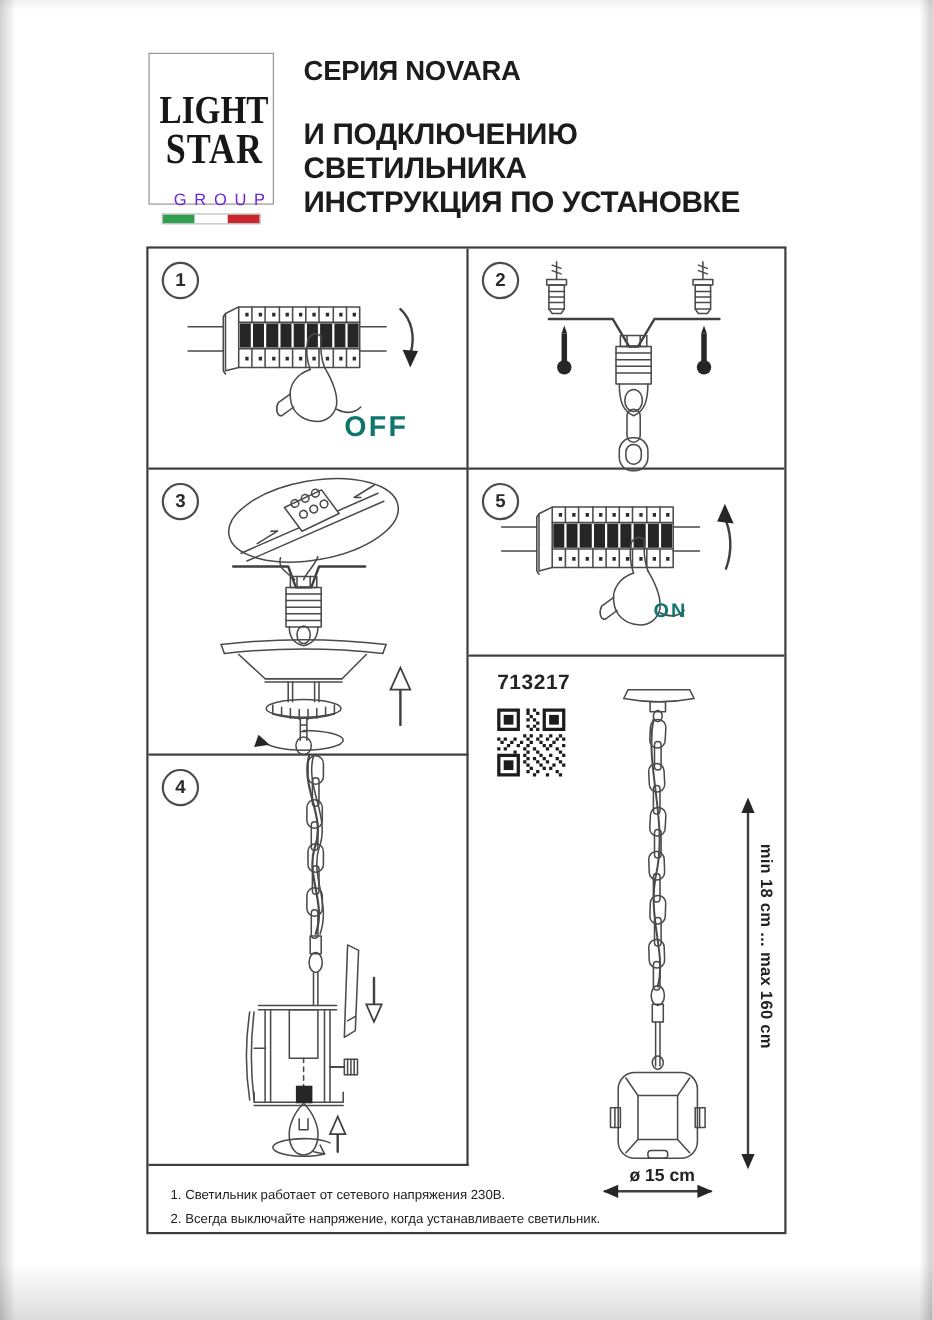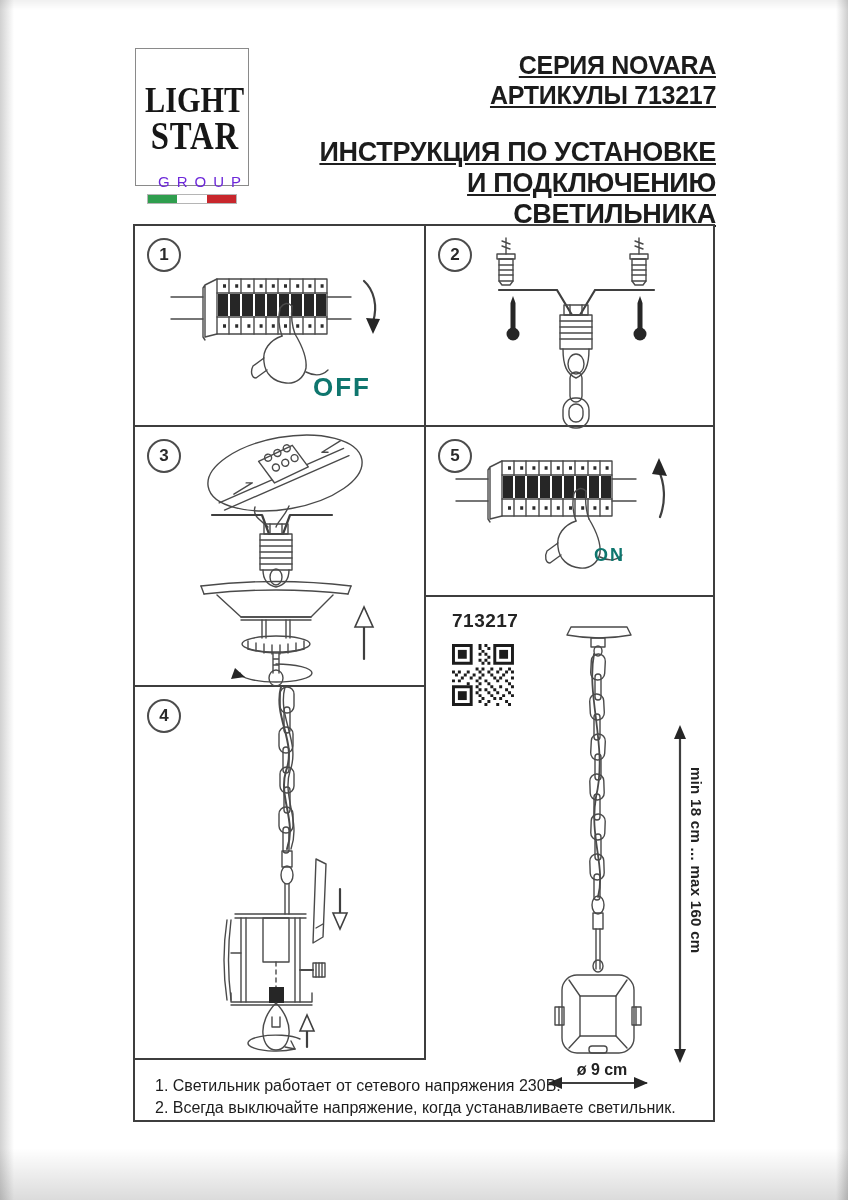--- a/index.html
+++ b/index.html
@@ -22,21 +22,21 @@
     transform:scaleX(.84);transform-origin:center;}
   .logo-light{font-size:36px;line-height:34px;margin-top:34px;letter-spacing:0px;}
   .logo-star{font-size:39px;line-height:37px;letter-spacing:1px;}
   .logo-group{display:block;font-size:15px;line-height:16px;letter-spacing:7px;
     margin-top:20px;margin-left:6px;color:#6d28d9;font-weight:400;}
   .logo-flag{display:flex;width:88px;height:8px;margin:5px auto 0 auto;
     outline:1px solid #b5b5b5;}
   .logo-flag span{flex:1;height:100%;}
 
   
-  .title-block{position:absolute;top:50px;right:132px;width:440px;text-align:right;text-decoration:underline;}
+  .title-block{position:absolute;top:50px;right:132px;width:440px;}
   .title-line{font-weight:700;font-size:25px;line-height:30px;letter-spacing:-.3px;color:#1c1c1c;}
   .title-instr{font-weight:700;font-size:27px;line-height:31px;letter-spacing:-.3px;color:#1c1c1c;}
   .title-gap{height:27px;}
 
   
   .grid{position:absolute;left:133px;top:224px;width:582px;height:898px;
     border:2px solid #3e3e3e;box-sizing:border-box;background:#fff;}
   .panel{position:absolute;box-sizing:border-box;}
   .b-r{border-right:2px solid #3e3e3e;}
   .b-b{border-bottom:2px solid #3e3e3e;}
@@ -51,21 +51,21 @@
   .badge{position:absolute;left:12px;top:12px;width:30px;height:30px;border:2px solid #4c4c4c;
     border-radius:50%;text-align:center;line-height:30px;font-size:17px;font-weight:700;color:#2a2a2a;background:#fff;}
   .panel svg{position:absolute;left:0;top:0;overflow:visible;}
   .lbl{position:absolute;font-weight:600;color:#0f766e;}
   .lbl-off{left:178px;top:146px;width:80px;font-size:26px;letter-spacing:2px;}
   .lbl-on{left:168px;top:118px;width:70px;font-size:18px;letter-spacing:2px;}
   .lbl-article{left:26px;top:13px;font-size:19px;font-weight:700;letter-spacing:.5px;color:#242424;}
   .lbl-dia{left:130px;top:464px;width:92px;text-align:center;font-size:16px;font-weight:600;color:#222;}
   .lbl-minmax{position:absolute;left:262px;top:170px;height:260px;writing-mode:vertical-rl;
     font-size:15px;font-weight:600;color:#222;letter-spacing:.3px;}
-  .fn-line{font-size:16px;line-height:22px;color:#1d1d1d;}
+  .fn-line{font-size:12px;line-height:22px;color:#1d1d1d;}
   svg .ln{stroke:#4a4a4a;fill:none;stroke-width:1.4;stroke-linecap:round;stroke-linejoin:round;}
   svg .lnb{stroke:#3f3f3f;fill:none;stroke-width:2.2;stroke-linecap:round;}
   svg .blk{fill:#262626;stroke:none;}
 </style>
 </head>
 <body>
 
 <div class="page">
   <div class="edge-top"></div>
   <div class="edge-left"></div>
@@ -78,24 +78,23 @@
     <span class="logo-group">GROUP</span>
     <span class="logo-flag">
       <span style="background: rgb(47, 158, 78);"></span>
       <span style="background: rgb(255, 255, 255);"></span>
       <span style="background: rgb(200, 38, 44);"></span>
     </span>
   </div>
 
   <div class="title-block">
     <div class="title-line">СЕРИЯ NOVARA</div>
-    <div class="title-line">АРТИКУЛЫ 713217</div>
     <div class="title-gap"></div>
+    <div class="title-instr">И ПОДКЛЮЧЕНИЮ СВЕТИЛЬНИКА</div>
     <div class="title-instr">ИНСТРУКЦИЯ ПО УСТАНОВКЕ</div>
-    <div class="title-instr">И ПОДКЛЮЧЕНИЮ СВЕТИЛЬНИКА</div>
   </div>
 
   <div class="grid">
 
     <div class="panel p1 b-r b-b">
       <div class="badge">1</div>
       <svg width="289" height="199" viewBox="0 0 289 199">
         <g transform="translate(82,53)">
           <path class="ln" d="M-12,6 L0,0 M-12,6 V58 L0,55 M-12,6 l-2,3 v49 l2,3"></path>
           <rect class="ln" x="0" y="0" width="110" height="55"></rect>
@@ -357,21 +356,21 @@
           <polygon class="blk" points="254,128 248,142 260,142"></polygon>
           <polygon class="blk" points="254,466 248,452 260,452"></polygon>
         </g>
         <g>
           <path class="lnb" d="M124,486 H220" stroke-width="1.8"></path>
           <polygon class="blk" points="122,486 136,480 136,492"></polygon>
           <polygon class="blk" points="222,486 208,480 208,492"></polygon>
         </g>
       </svg>
       <span class="lbl-minmax">min 18 cm ... max 160 cm</span>
-      <span class="lbl lbl-dia">ø 9 cm</span>
+      <span class="lbl lbl-dia">ø 15 cm</span>
     </div>
 
     <div class="panel footnotes">
       <div class="fn-line">1. Светильник работает от сетевого напряжения 230В.</div>
       <div class="fn-line">2. Всегда выключайте напряжение, когда устанавливаете светильник.</div>
     </div>
 
   </div>
 </div>
 

